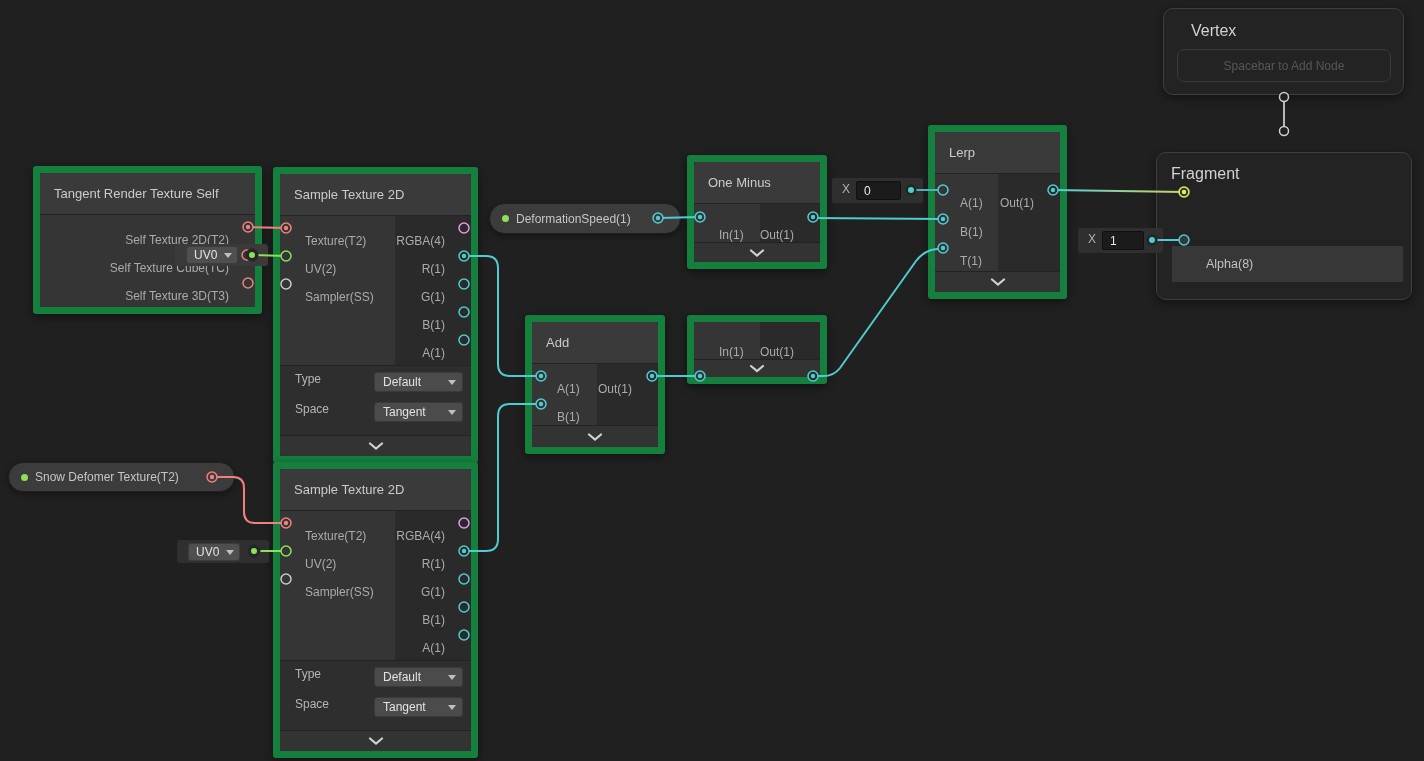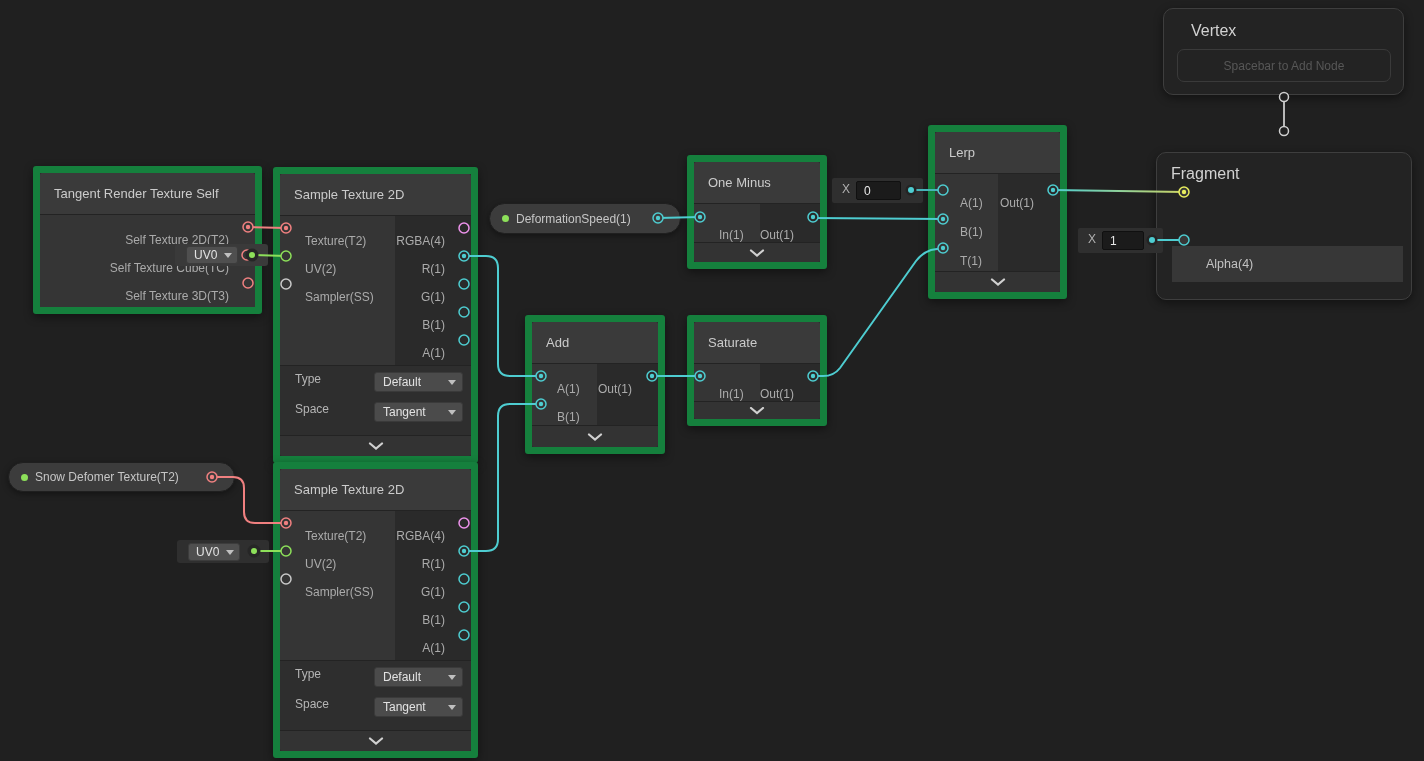--- a/index.html
+++ b/index.html
@@ -197,21 +197,20 @@
       </div>
     </div>
     <div class="chev" style="height:22px">
         <svg width="16" height="8">
           <polyline points="2,1.5 8,6.5 14,1.5" stroke="#d0d0d0" stroke-width="2.2" fill="none" stroke-linecap="round"></polyline>
         </svg>
       </div>
   </div>
 
   <div class="node" style="left:687px;top:315px;width:140px;">
-    <div class="ntitle">Saturate</div>
     <div class="nbody" style="height:37px">
       <div class="inpanel prow" style="width:73px;padding-left:25px">
           <span>In(1)</span>
         </div>
       <div class="outpanel prow rjust" style="padding-right:26px">
           <span>Out(1)</span>
         </div>
     </div>
     <div class="chev" style="height:18px">
         <svg width="16" height="8">
@@ -248,21 +247,21 @@
   </div>
 
   <div class="ctx" style="left:1163px;top:8px;width:241px;height:87px;">
     <div class="ctxtitle" style="left:27px;top:13px">Vertex</div>
     <div class="placeholder" style="left:13px;top:40px;width:214px;height:33px">Spacebar to Add Node</div>
   </div>
 
   <div class="ctx" style="left:1156px;top:130px;width:256px;height:148px;margin-top:22px;">
     <div class="ctxtitle" style="left:14px;top:12px">Fragment</div>
     <div class="ctxrow" style="left:15px;top:93px;width:231px;height:36px">
-        <span>Alpha(4)</span>
+        <span>Alpha(8)</span>
       </div>
   </div>
 
   <div class="pill" style="left:489px;top:203px;width:192px;height:31px;">
     <span class="pilldot"></span>
     <span>DeformationSpeed(1)</span>
   </div>
   <div class="pill" style="left:8px;top:462px;width:227px;height:30px;">
     <span class="pilldot"></span>
     <span>Snow Defomer Texture(T2)</span>

